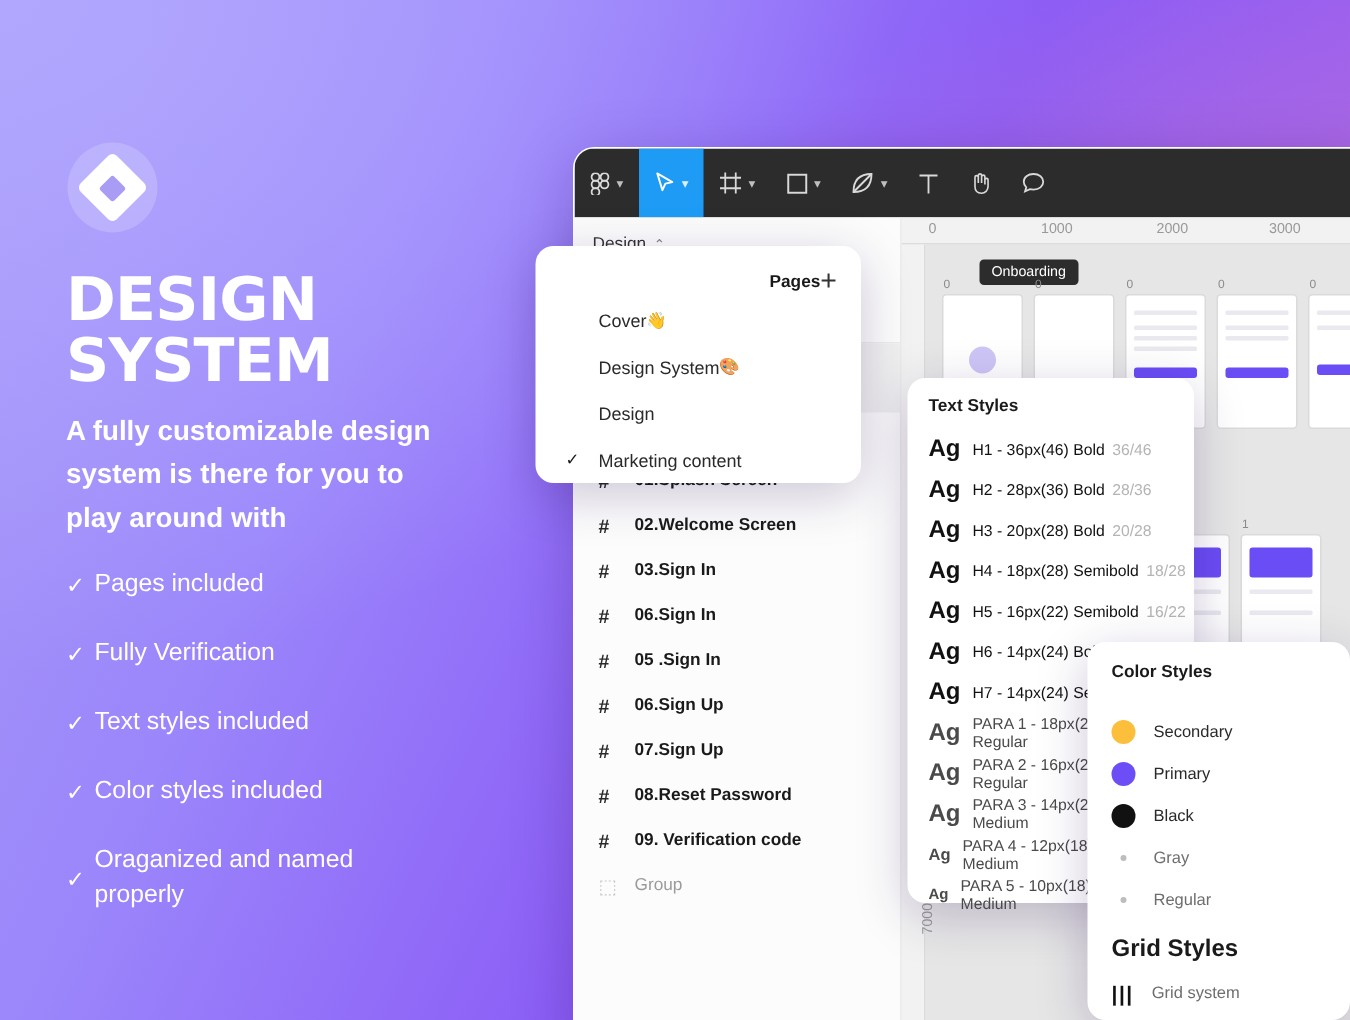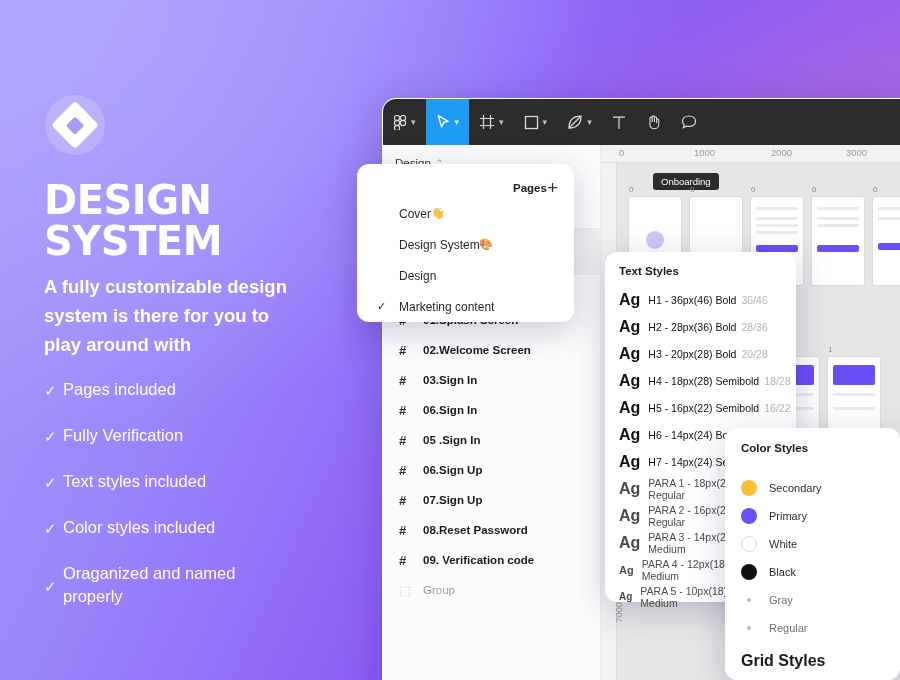--- a/index.html
+++ b/index.html
@@ -460,24 +460,20 @@
 
   <div class="cs-row">
     <span class="swatch" style="background:#FBBF3C"></span>
     <span>Secondary</span>
   </div>
   <div class="cs-row">
     <span class="swatch" style="background:#6C4DF6"></span>
     <span>Primary</span>
   </div>
   <div class="cs-row">
-    <span class="swatch ring" style="background:#FFFFFF"></span>
-    <span>White</span>
-  </div>
-  <div class="cs-row">
     <span class="swatch" style="background:#111111"></span>
     <span>Black</span>
   </div>
   <div class="cs-row">
     <span class="swatch mini"></span>
     <span style="color:#6e6e6e">Gray</span>
   </div>
   <div class="cs-row">
     <span class="swatch mini"></span>
     <span style="color:#6e6e6e">Regular</span>

